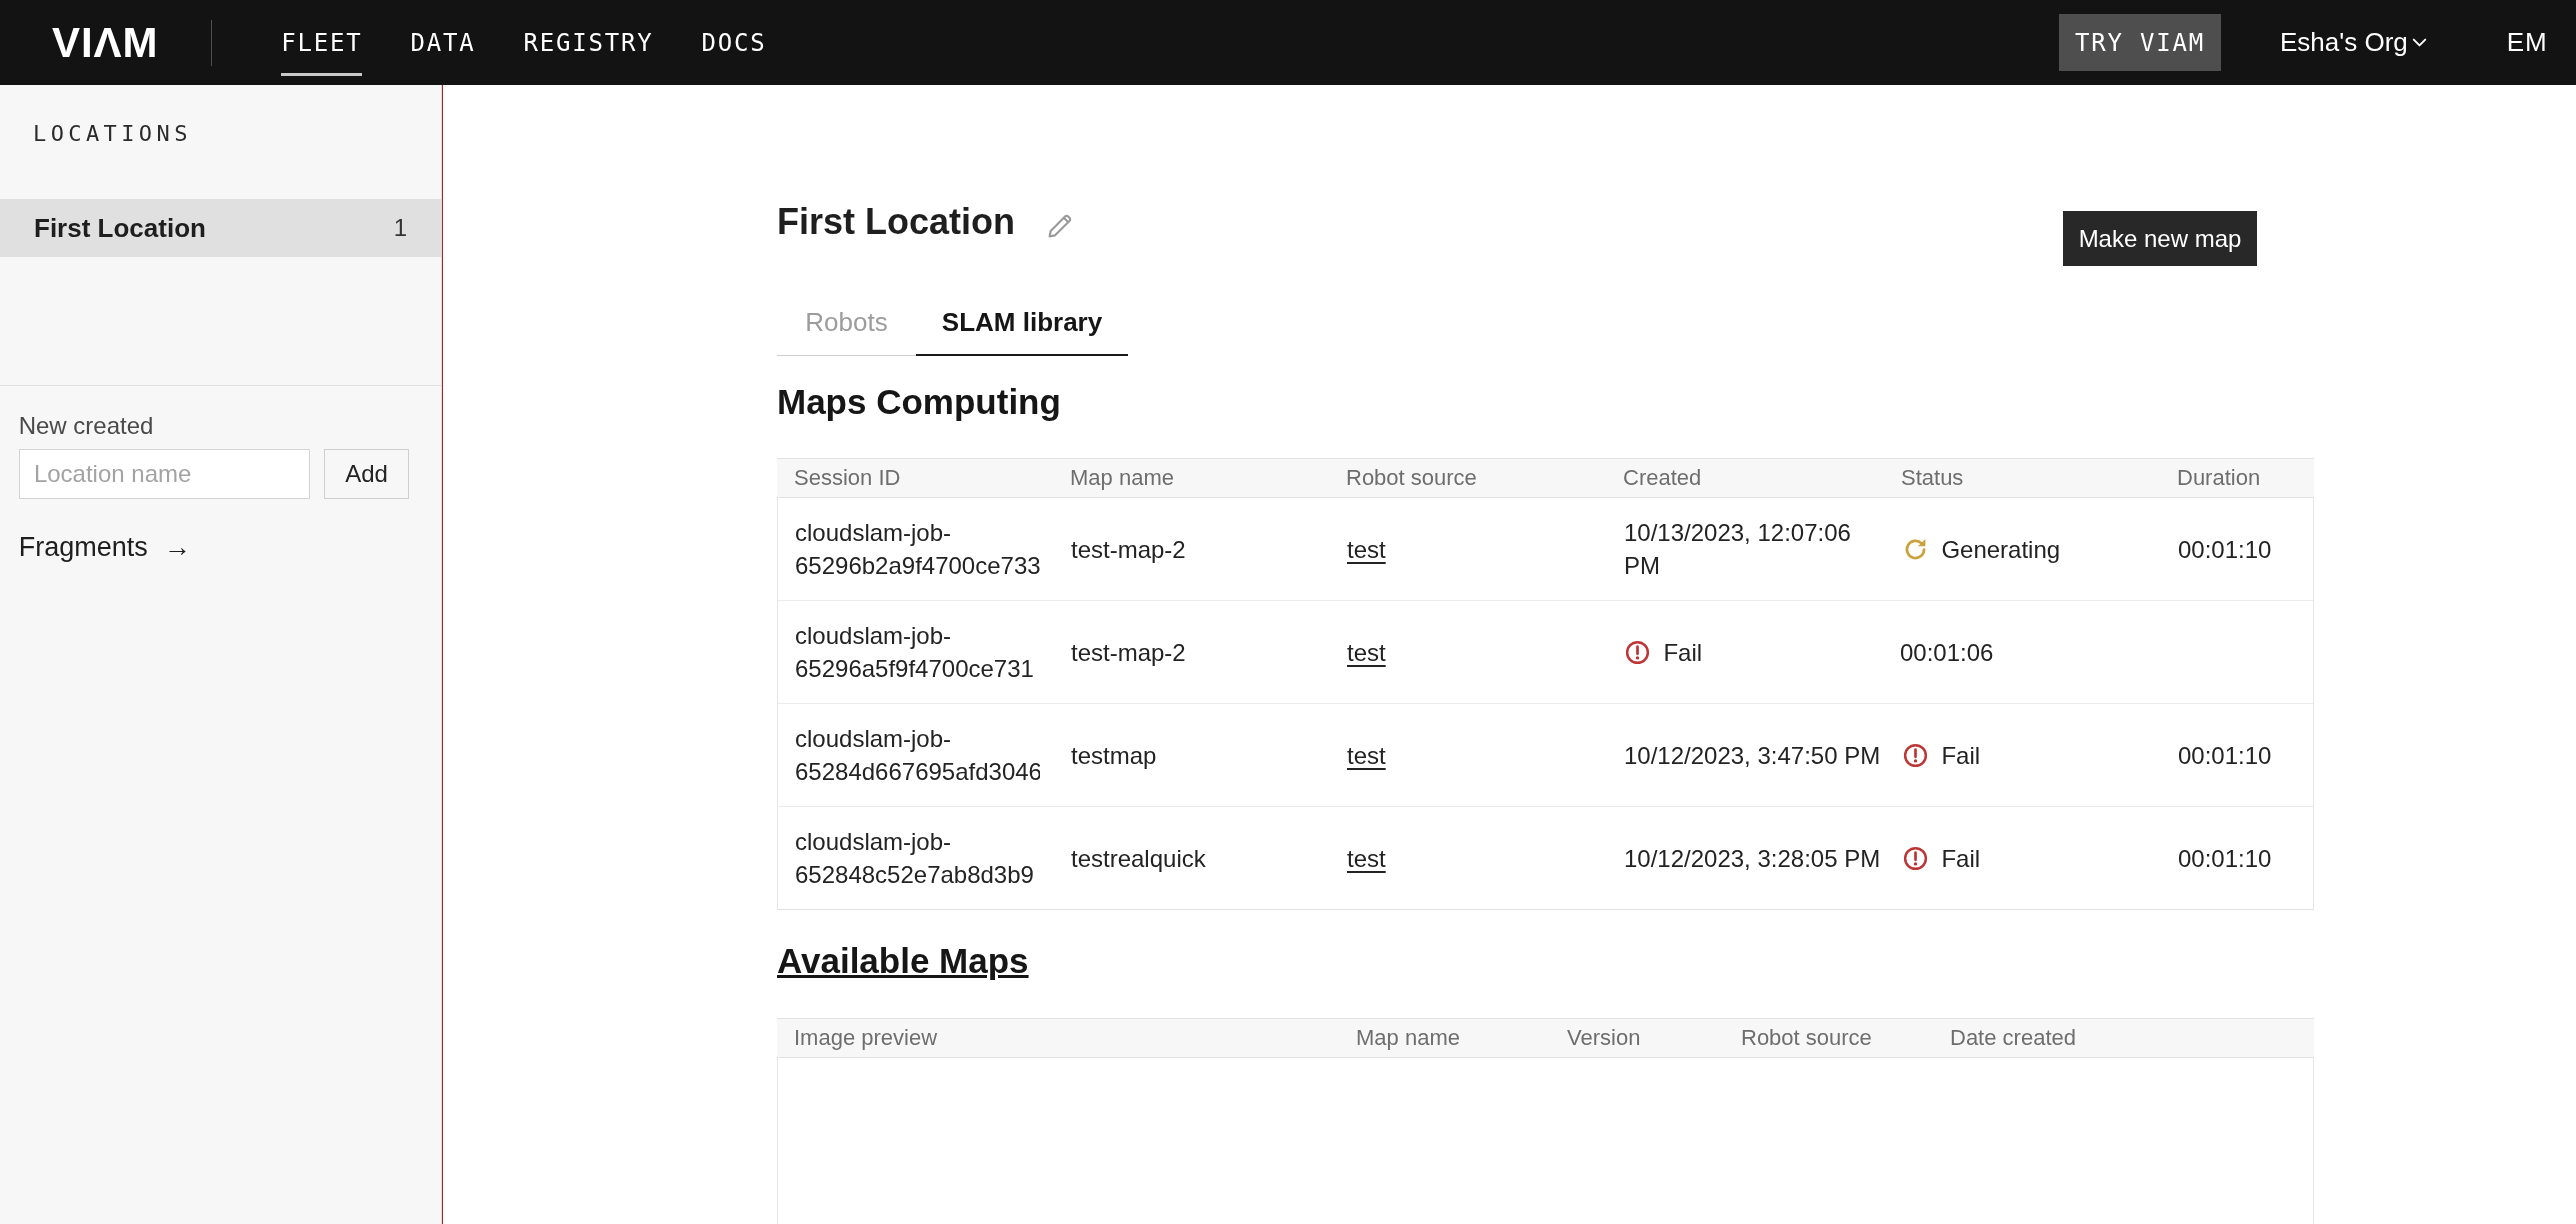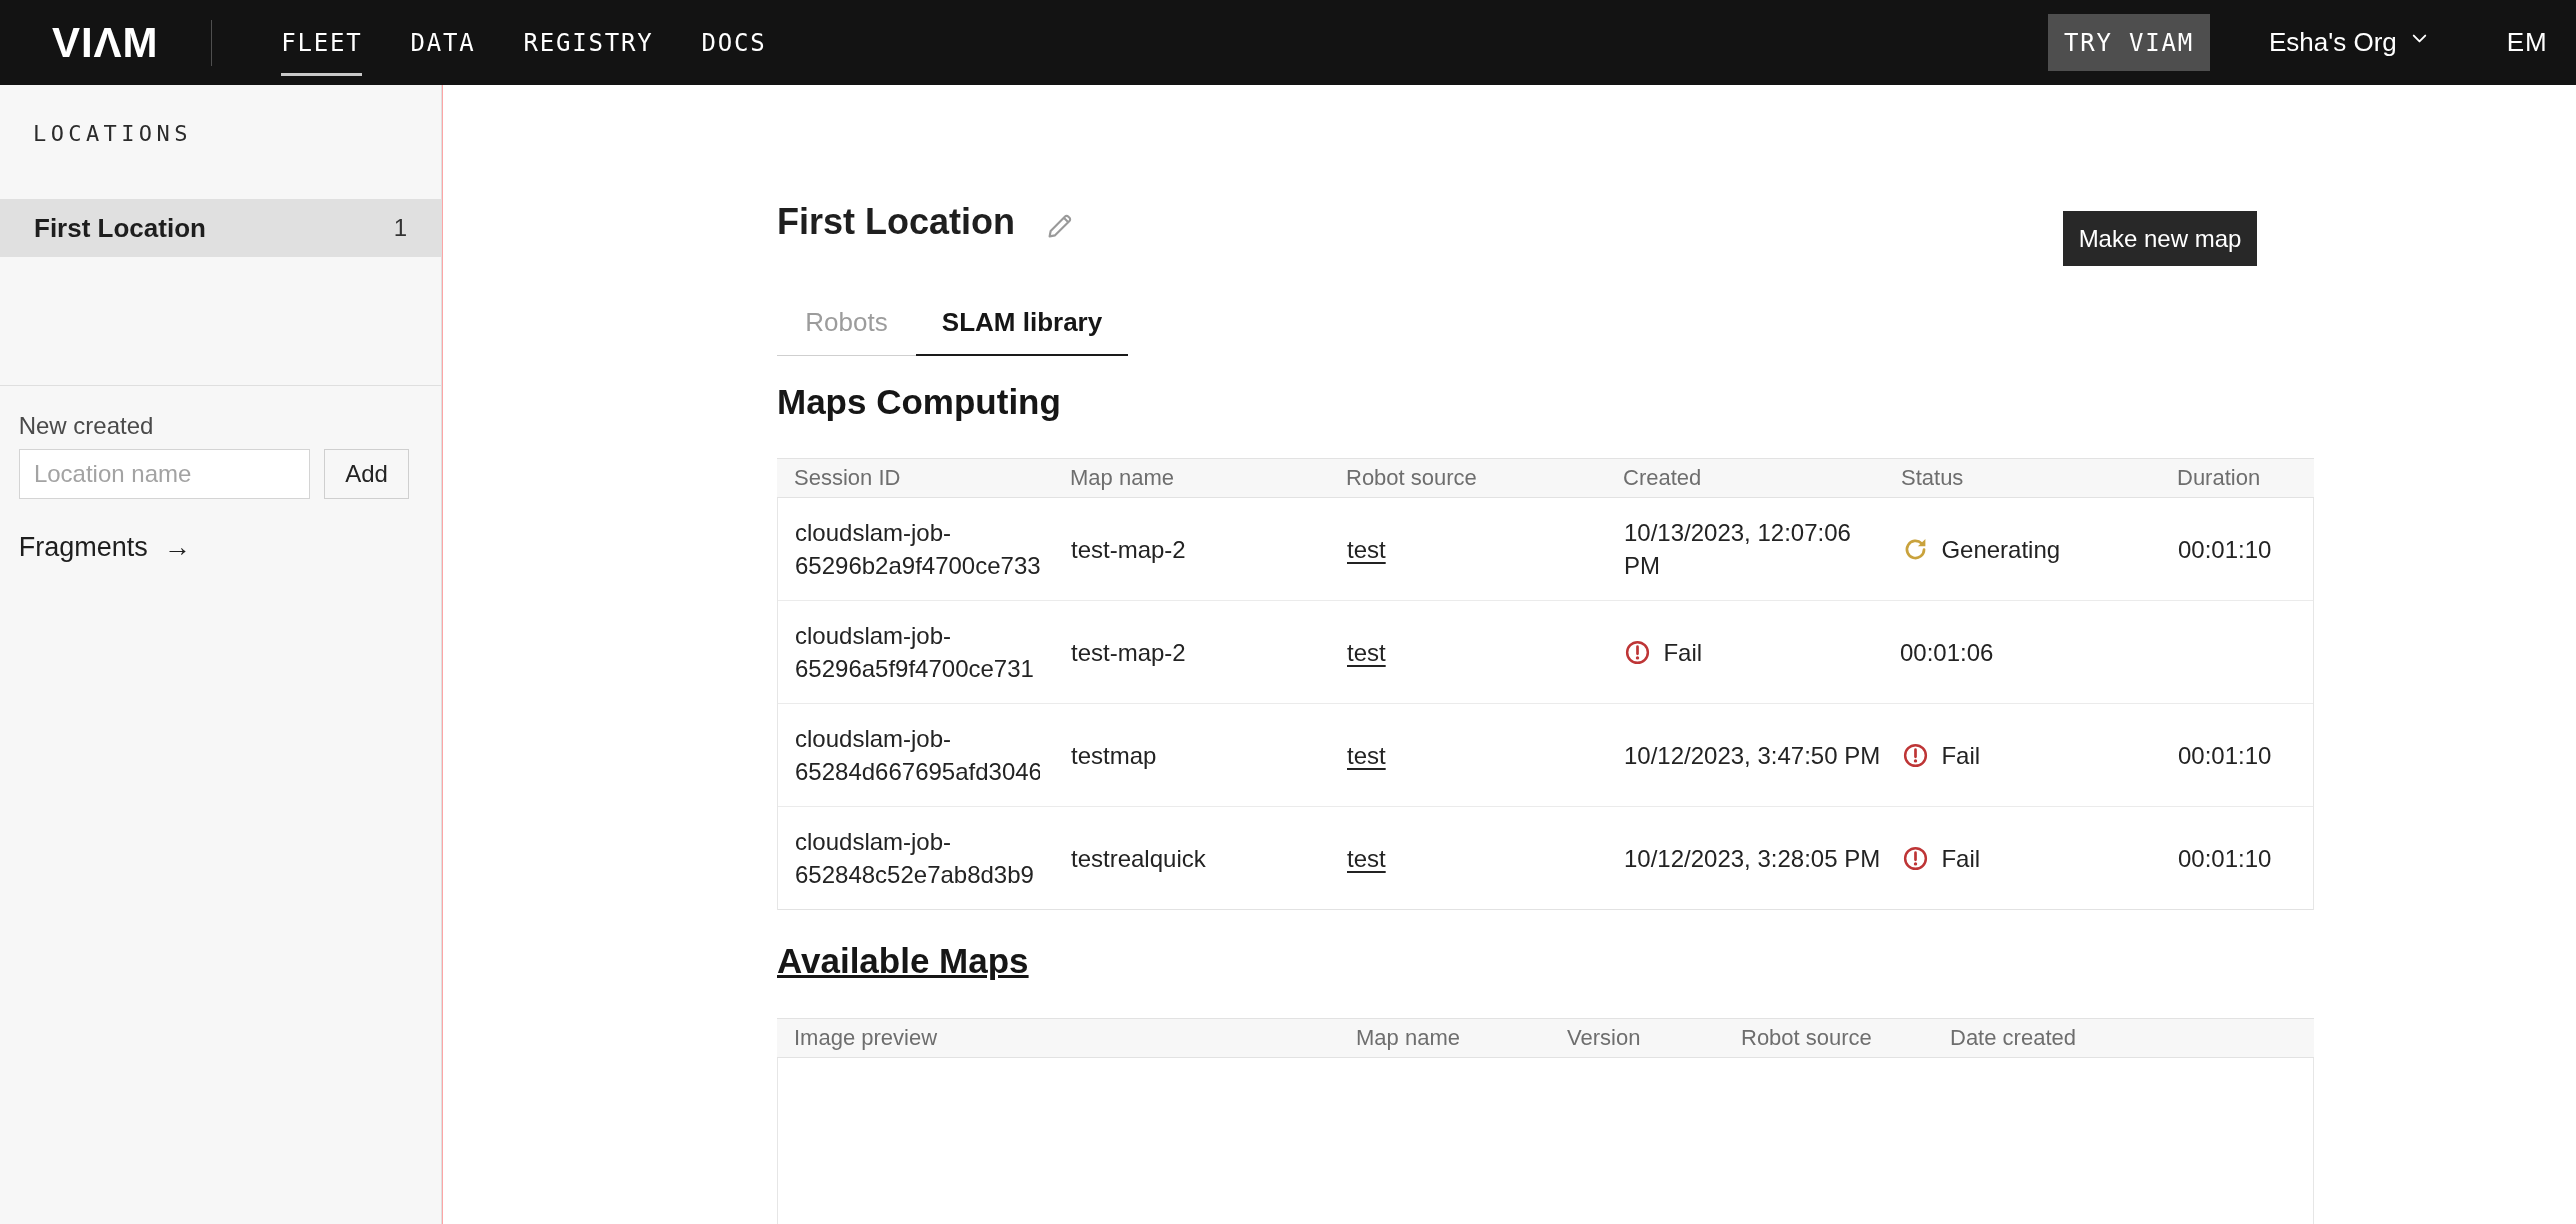--- a/index.html
+++ b/index.html
@@ -1,34 +1,34 @@
 <!DOCTYPE html>
 <html style="font-size:14.2px"><head>
 <meta charset="utf-8">
 <style>
   * { margin:0; padding:0; box-sizing:border-box; }
   html,body { background:#ffffff; }
   body { font-family:"Liberation Sans", sans-serif; color:#232323; }
-  .page { position:relative; width:2576px; height:1225px; overflow:hidden; background:#fca5a5; }
+  .page { position:relative; width:2576px; height:1225px; overflow:hidden; background:#b91c1c; }
 
   
   .topbar { position:absolute; top:0; left:0; width:100%; height:85px; background:#131313;
             display:flex; align-items:center; }
   .logo { margin-left:52px; font-family:"Liberation Sans",sans-serif; font-weight:900;
           font-size:42px; color:#ffffff; letter-spacing:0.9px; cursor:pointer; }
   .tb-divider { width:0.9px; height:46px; background:#4f4f4f; margin-left:53px; }
   .nav { display:flex; gap:48px; margin-left:69px; }
   .nav-link { font-family:"DejaVu Sans Mono", monospace; font-size:24px; letter-spacing:1.8px;
               color:#ffffff; text-decoration:none; position:relative; cursor:pointer; }
   .nav-link.active::after { content:""; position:absolute; left:0; right:0; bottom:-19.6px;
               height:2.7px; background:#c9c9c9; }
   .try-viam { margin-left:auto; background:#4e4e4e; color:#ffffff; border:none; cursor:pointer;
               font-family:"DejaVu Sans Mono", monospace; font-size:24px; letter-spacing:1.8px;
               height:57px; padding:0 16px; }
-  .org-switcher { display:flex; gap:11px; margin-left:59px; cursor:pointer; }
+  .org-switcher { display:flex; align-items:center; gap:0; margin-left:59px; cursor:pointer; }
   .org-name { font-size:26px; color:#ffffff; }
   .user-menu { margin-left:76px; margin-right:28.4px; font-size:26px; color:#ffffff;
                letter-spacing:0.9px; cursor:pointer; font-weight:500; }
 
   
   .sidebar { position:absolute; top:85px; left:0; width:442px; bottom:0; background:#f7f7f7;
              border-right:0.9px solid #dfdfdf; }
   .sidebar-heading { position:absolute; top:36px; left:33px; font-family:"DejaVu Sans Mono",monospace;
              font-weight:400; font-size:22px; letter-spacing:4.4px; color:#2b2b2b; }
   .location-row { position:absolute; top:114px; left:0; right:0; height:58px; background:#e0e0e0;

